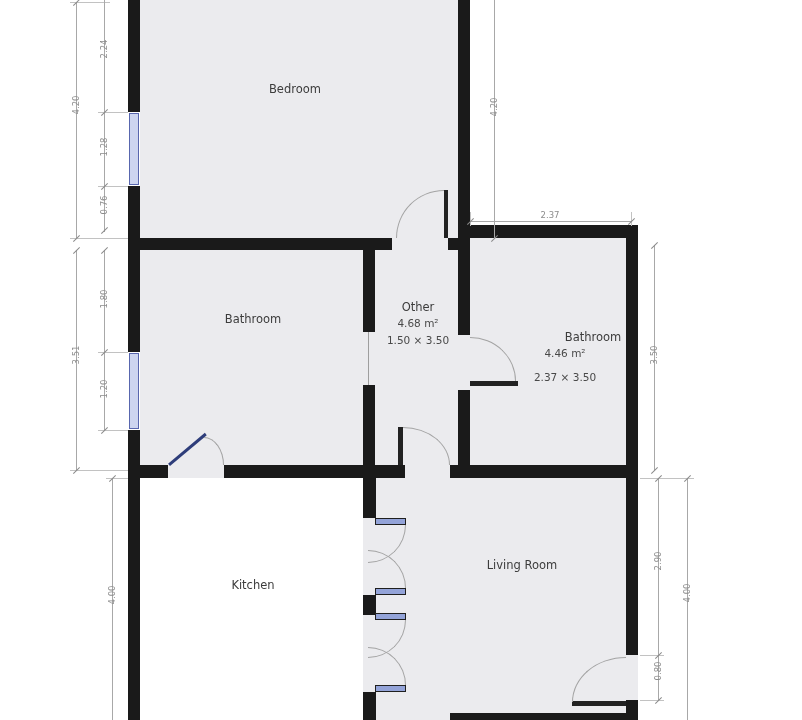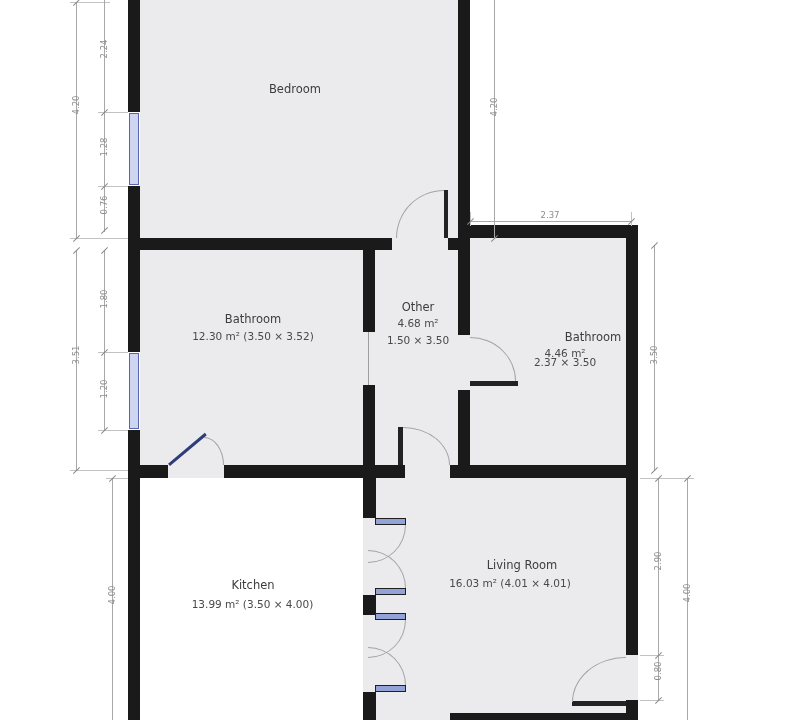--- a/index.html
+++ b/index.html
@@ -152,25 +152,22 @@
   <div class="dlabel vlabel" style="left:95px;top:590px">4.00</div>
   <div class="dlabel vlabel" style="left:477px;top:102px">4.20</div>
   <div class="dlabel hlabel" style="left:530px;top:210px">2.37</div>
   <div class="dlabel vlabel" style="left:637px;top:350px">3.50</div>
   <div class="dlabel vlabel" style="left:641px;top:556px">2.90</div>
   <div class="dlabel vlabel" style="left:641px;top:666px">0.80</div>
   <div class="dlabel vlabel" style="left:670px;top:588px">4.00</div>
 
   <div class="rname" style="left:220px;top:82px;width:150px">Bedroom</div>
   <div class="rname" style="left:178px;top:312px;width:150px">Bathroom</div>
-  <div class="rarea" style="left:153px;top:330px;width:200px">12.30 m² (3.50 × 3.52)</div>
   <div class="rname" style="left:378px;top:300px;width:80px">Other</div>
   <div class="rarea" style="left:378px;top:317px;width:80px">4.68 m²</div>
   <div class="rarea" style="left:373px;top:334px;width:90px">1.50 × 3.50</div>
   <div class="rname" style="left:533px;top:330px;width:120px">Bathroom</div>
   <div class="rarea" style="left:505px;top:347px;width:120px">4.46 m²</div>
-  <div class="rarea" style="left:505px;top:356px;width:120px">2.37 × 3.50</div>
+  <div class="rarea" style="left:505px;top:371px;width:120px">2.37 × 3.50</div>
   <div class="rname" style="left:178px;top:578px;width:150px">Kitchen</div>
-  <div class="rarea" style="left:150px;top:598px;width:205px">13.99 m² (3.50 × 4.00)</div>
   <div class="rname" style="left:442px;top:558px;width:160px">Living Room</div>
-  <div class="rarea" style="left:405px;top:577px;width:210px">16.03 m² (4.01 × 4.01)</div>
 
 </div>
 
 </body></html>

